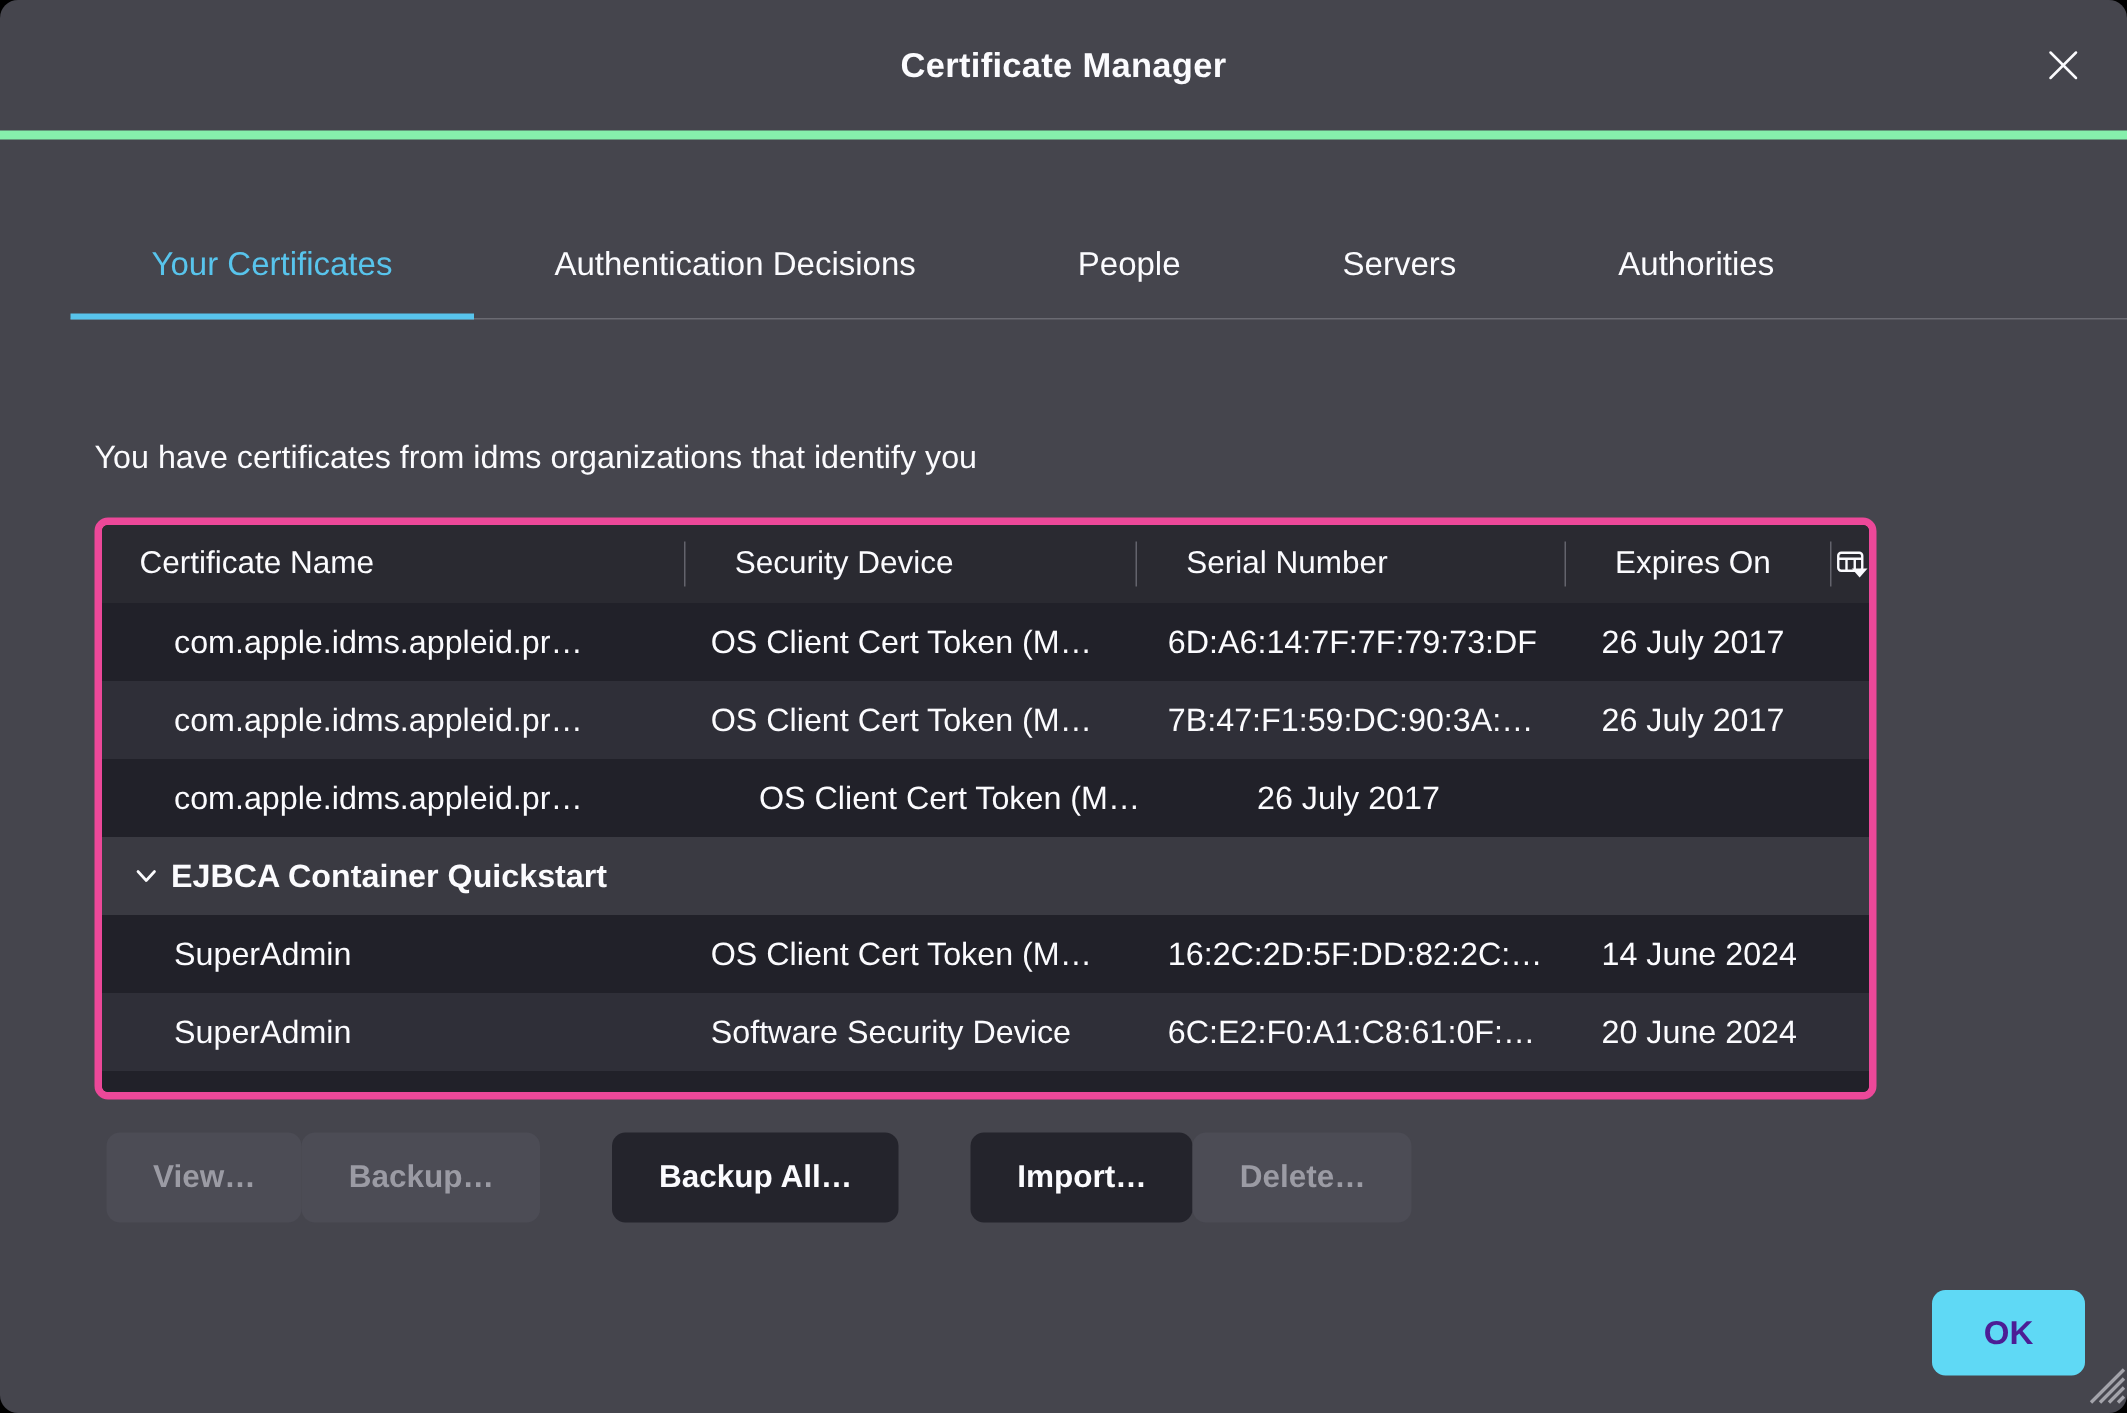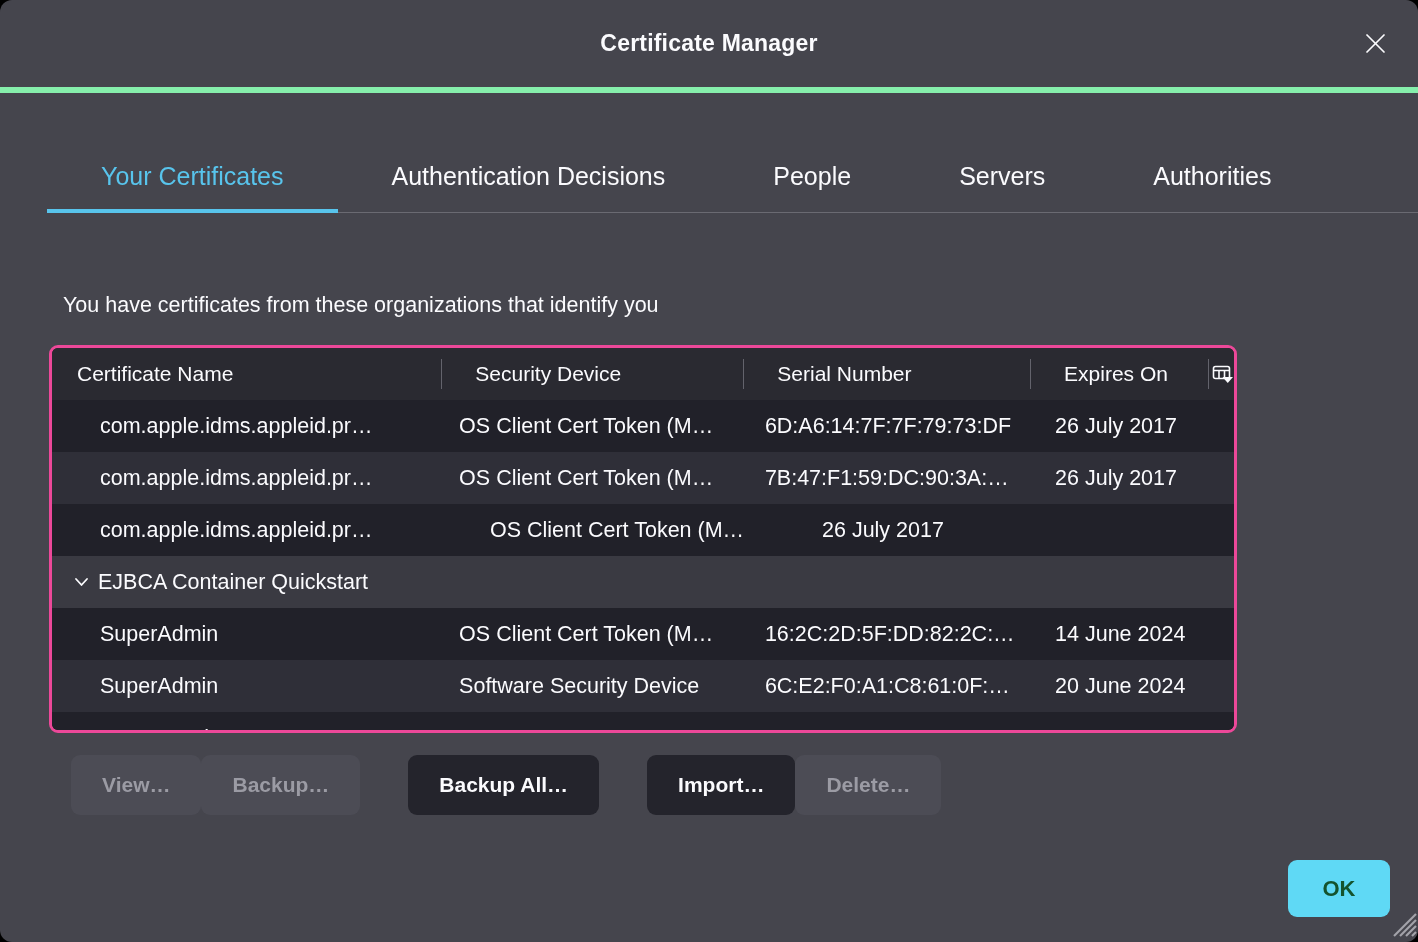--- a/index.html
+++ b/index.html
@@ -30,37 +30,37 @@
 
   
   .tabbar {
     position:absolute; top:140px; left:47px; right:0; height:73px;
     display:flex; align-items:stretch;
     border-bottom:1px solid #6a6a72;
   }
   .tab {
     display:flex; align-items:center;
     padding:0 54px;
-    font-size:25px;
+    font-size:22px;
     position:relative; cursor:pointer; white-space:nowrap;
   }
   .tab.active { color:var(--accent, #58c4ec); }
   .tab.active::after {
     content:""; position:absolute; left:0; right:0; bottom:-1px; height:4px;
     background:var(--accent, #58c4ec);
   }
 
   
   .description { position:absolute; top:293px; left:63px; font-size:21.5px; }
 
   
   .cert-table {
-    position:absolute; top:345px; left:49px;
+    position:absolute; top:345px; left:63px;
     width:1188px; height:388px;
-    border:3px solid #ec4899; border-radius:9px;
+    border:5px solid #ec4899; border-radius:9px;
     overflow:hidden;
     background:var(--row-dark, #212129);
   }
   .thead {
     height:52px; display:flex; align-items:stretch;
     background:var(--header-bg, #2a2a31);
   }
   .th {
     position:relative; display:flex; align-items:center;
     padding-left:34px; font-size:21px; cursor:pointer;
@@ -82,42 +82,42 @@
   }
   .row.dark  { background:var(--row-dark, #212129); }
   .row.light { background:var(--row-light, #2f2f38); }
   .row.group-bg { background:var(--group-row-bg, #3a3a42); }
   .cell {
     padding-left:8px; white-space:nowrap; overflow:hidden;
     display:flex; align-items:center; height:100%;
   }
   .cell.name { padding-left:48px; }
   .group-row { padding-left:22px; gap:9px; }
-  .group-label { white-space:nowrap; }
+  .group-label { white-space:nowrap;font-weight:bold; }
 
   
   .actions {
     position:absolute; top:755px; left:71px;
     display:flex; gap:0;
   }
   .action-btn {
     height:60px; padding:0 31px; border-radius:9px;
     font-family:"Liberation Sans", sans-serif;
     font-size:21px; font-weight:700;
     display:flex; align-items:center; border:none;
   }
   .action-btn.enabled  { background:#24242c; color:#fbfbfe; cursor:pointer;margin-left:48px; }
   .action-btn.disabled { background:#4c4c55; color:#9b9ba4; }
 
   
   .ok-btn {
     position:absolute; right:28px; bottom:25px;
     width:102px; height:57px; border-radius:9px;
     background:var(--ok-bg, #5fd9f5);
-    color:#14532d; font-size:22px; font-weight:700;
+    color:#4c1d95; font-size:22px; font-weight:700;
     display:flex; align-items:center; justify-content:center;
     border:none; cursor:pointer;
     font-family:"Liberation Sans", sans-serif;
   }
   .resize-grip { position:absolute; right:1px; bottom:1px; cursor:nwse-resize; }
 </style>
 </head>
 <body>
 
 <div class="dialog" style="--accent: #58c4ec; --ok-bg: #5fd9f5; --dialog-bg: #45454d; --header-bg: #2a2a31; --row-dark: #212129; --row-light: #2f2f38; --group-row-bg: #3a3a42;">
@@ -133,21 +133,21 @@
   </div>
 
   <div class="tabbar">
     <div class="tab active">Your Certificates</div>
     <div class="tab">Authentication Decisions</div>
     <div class="tab">People</div>
     <div class="tab">Servers</div>
     <div class="tab">Authorities</div>
   </div>
 
-  <div class="description">You have certificates from these organizations that identify you</div>
+  <div class="description">You have certificates from idms organizations that identify you</div>
 
   <div class="cert-table">
     <div class="thead">
       <div class="th col-name">
         <span>Certificate Name</span>
       </div>
       <div class="th col-device">
         <span class="vsep"></span>
         <span>Security Device</span>
       </div>

